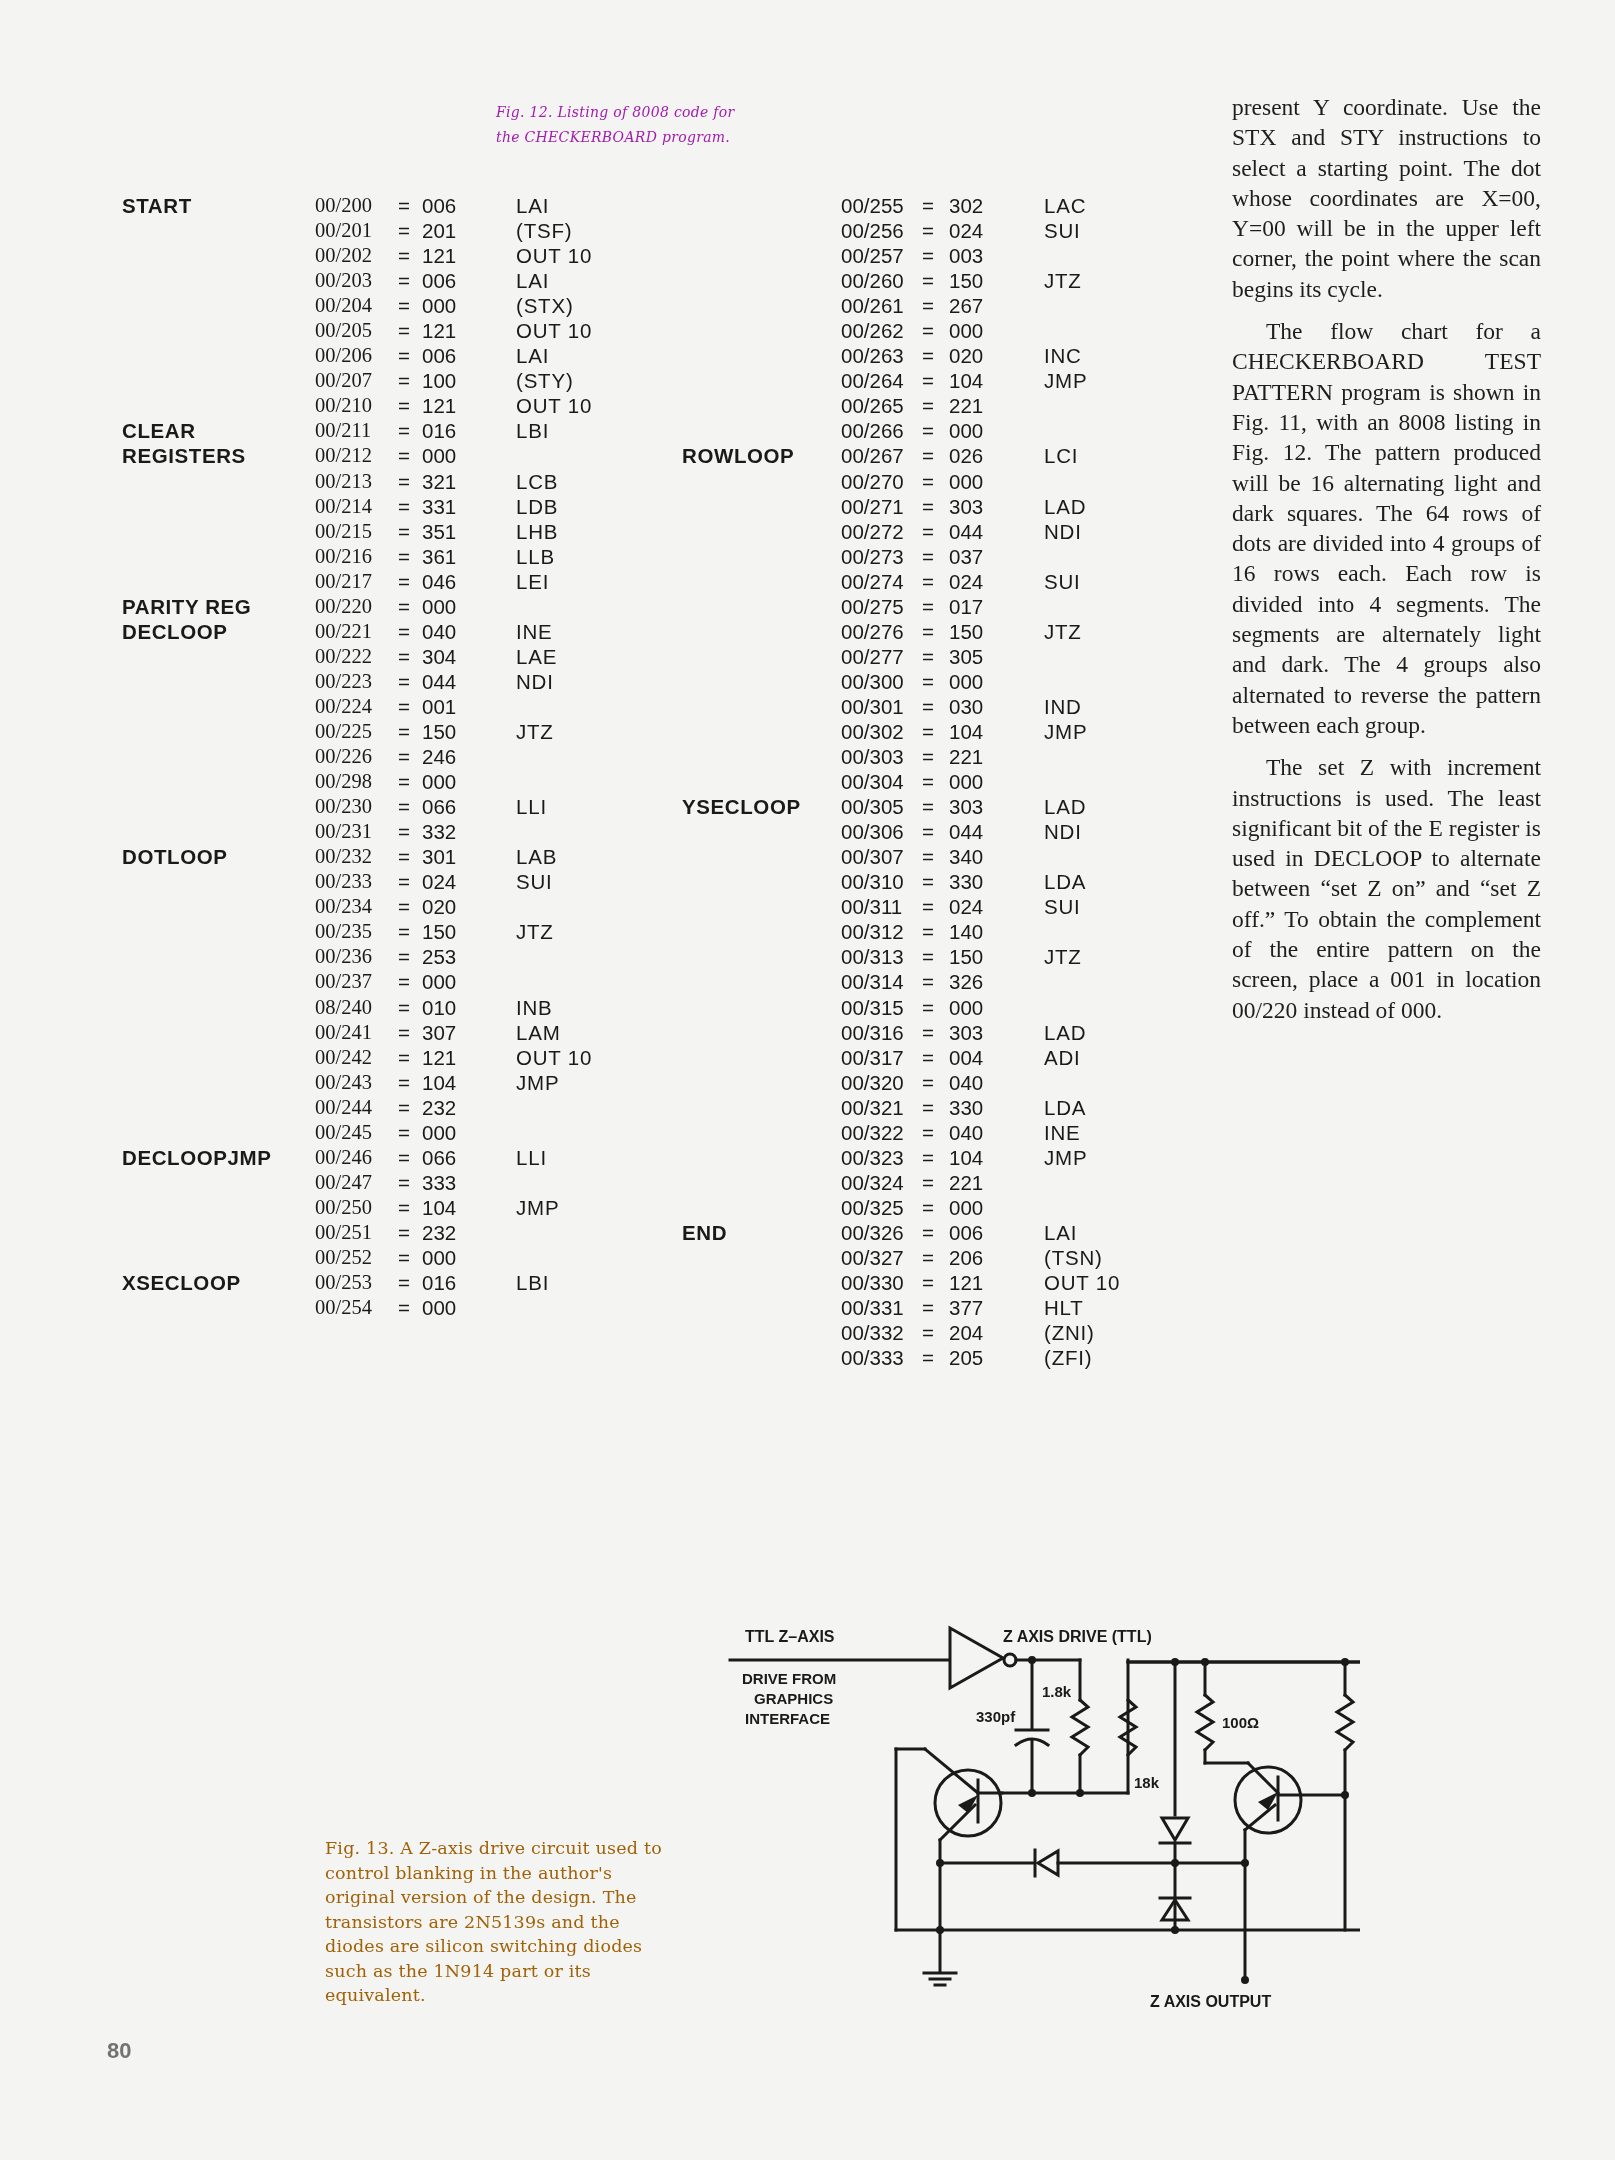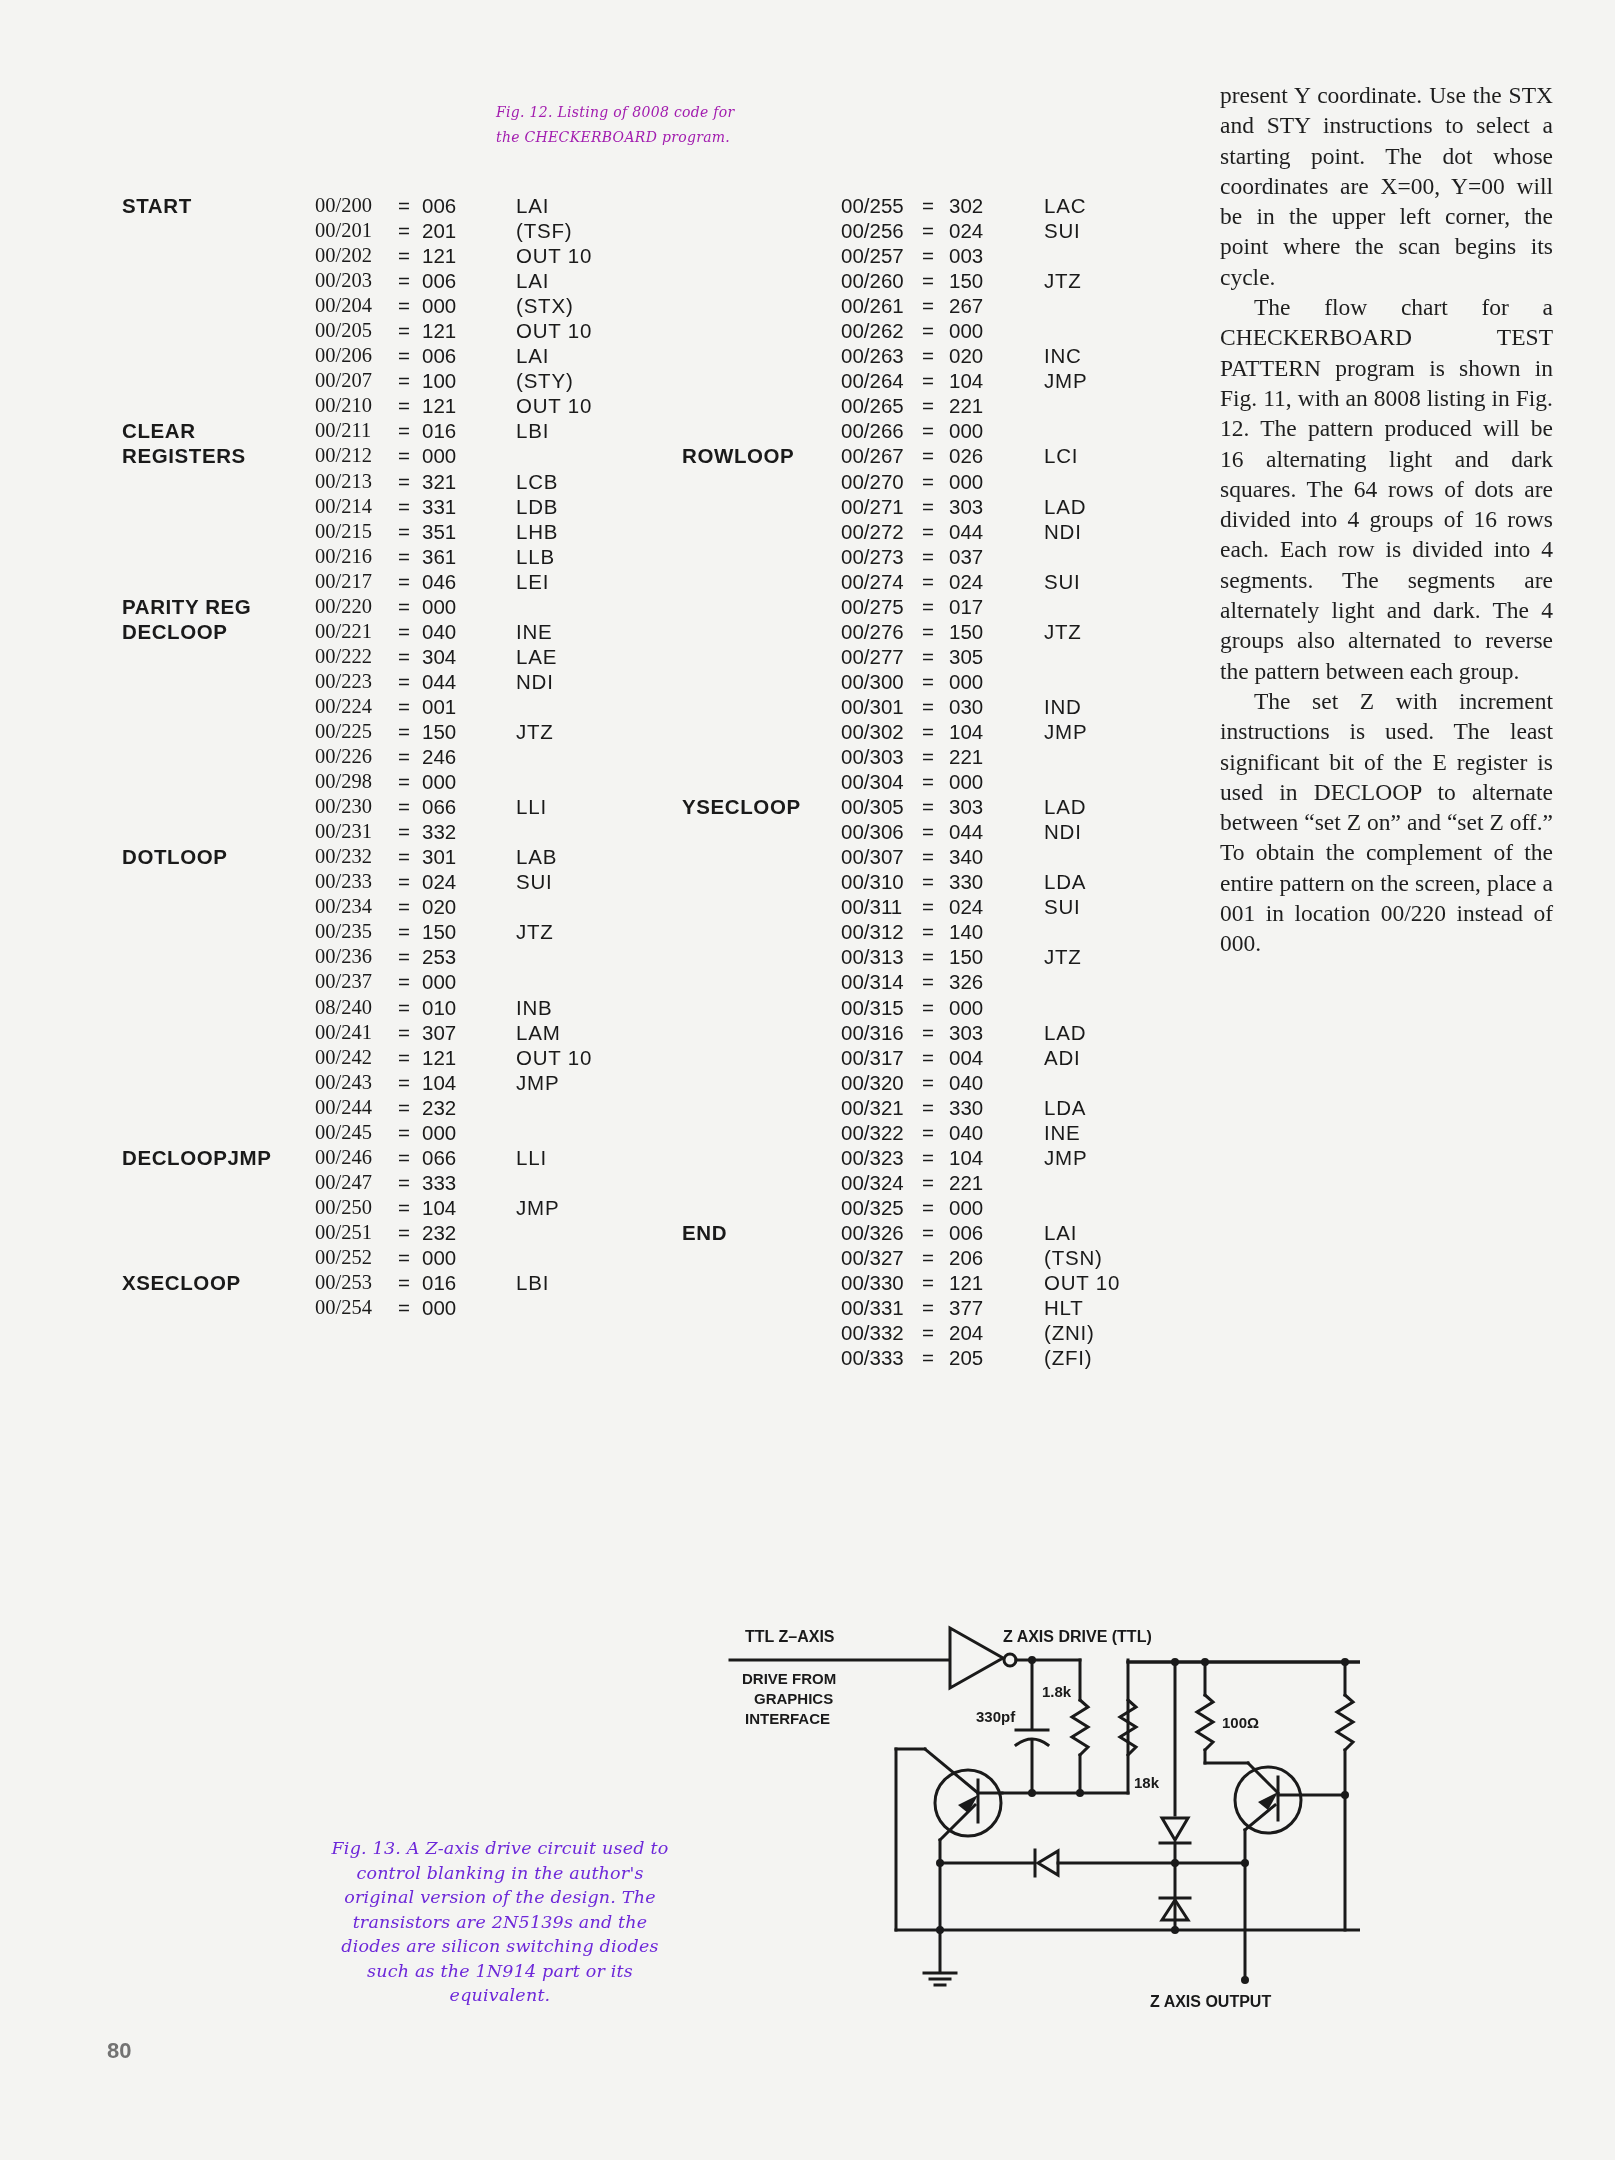--- a/index.html
+++ b/index.html
@@ -37,29 +37,28 @@
   .col-b .eq { left: 240px; }
   .col-b .val { left: 267px; }
   .col-b .mn { left: 362px; }
 
   .body-text {
     position: absolute; left: 1220px; top: 80px; width: 333px;
     font-family: "Liberation Serif", serif;
     font-size: 23.5px; line-height: 30.3px; color: #1e1e1e;
     text-align: justify;
   }
-  .body-text p { margin: 0; text-indent: 0; }
+  .body-text p { margin: 12px; text-indent: 0; }
   .body-text p.indent { text-indent: 34px; }
 
   .fig13-caption {
     position: absolute; left: 325px; top: 1836px; width: 350px;
-    font-family: "DejaVu Serif", serif; font-style: italic;
-    font-size: 17.5px; line-height: 24.5px; color: #6d28d9;
+    font-family: "DejaVu Serif", serif; 
+    font-size: 17.5px; line-height: 24.5px; color: #a16207;
     letter-spacing: 0.2px;
-    text-align: center;
   }
   .circuit { position: absolute; left: 720px; top: 1600px; }
   .circuit text {
     font-family: "Liberation Sans", sans-serif; font-weight: bold;
     fill: #1a1a1a;
   }
   .page-number {
     position: absolute; left: 107px; top: 2038px;
     font-family: "Liberation Sans", sans-serif; font-weight: bold;
     font-size: 22px; color: #737373;

